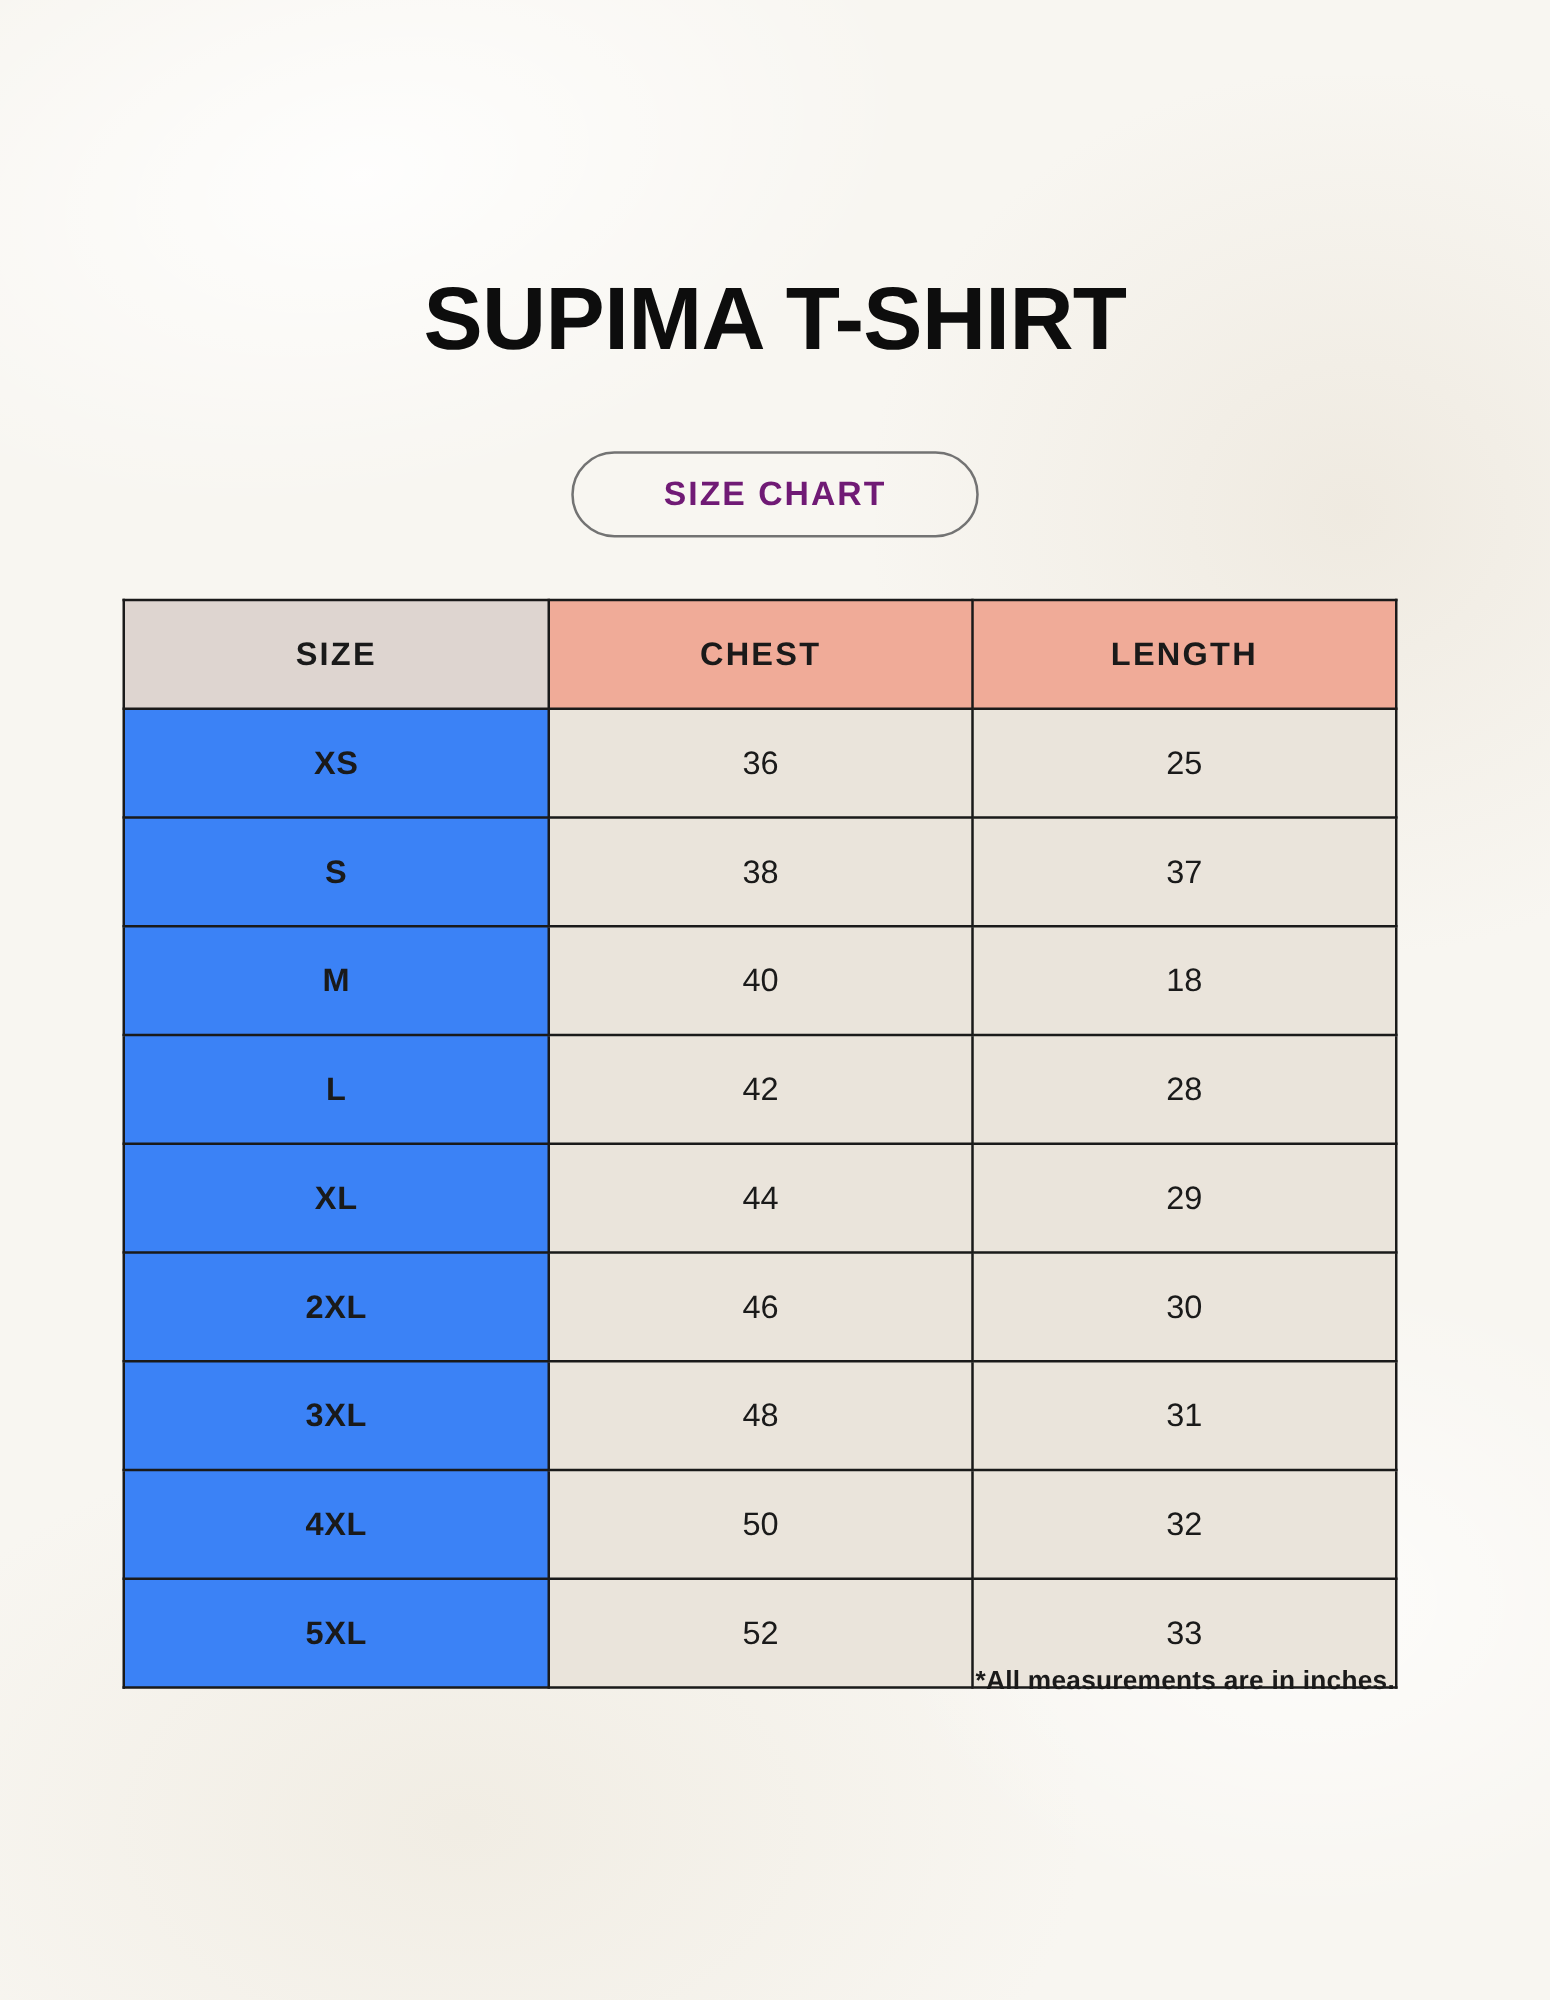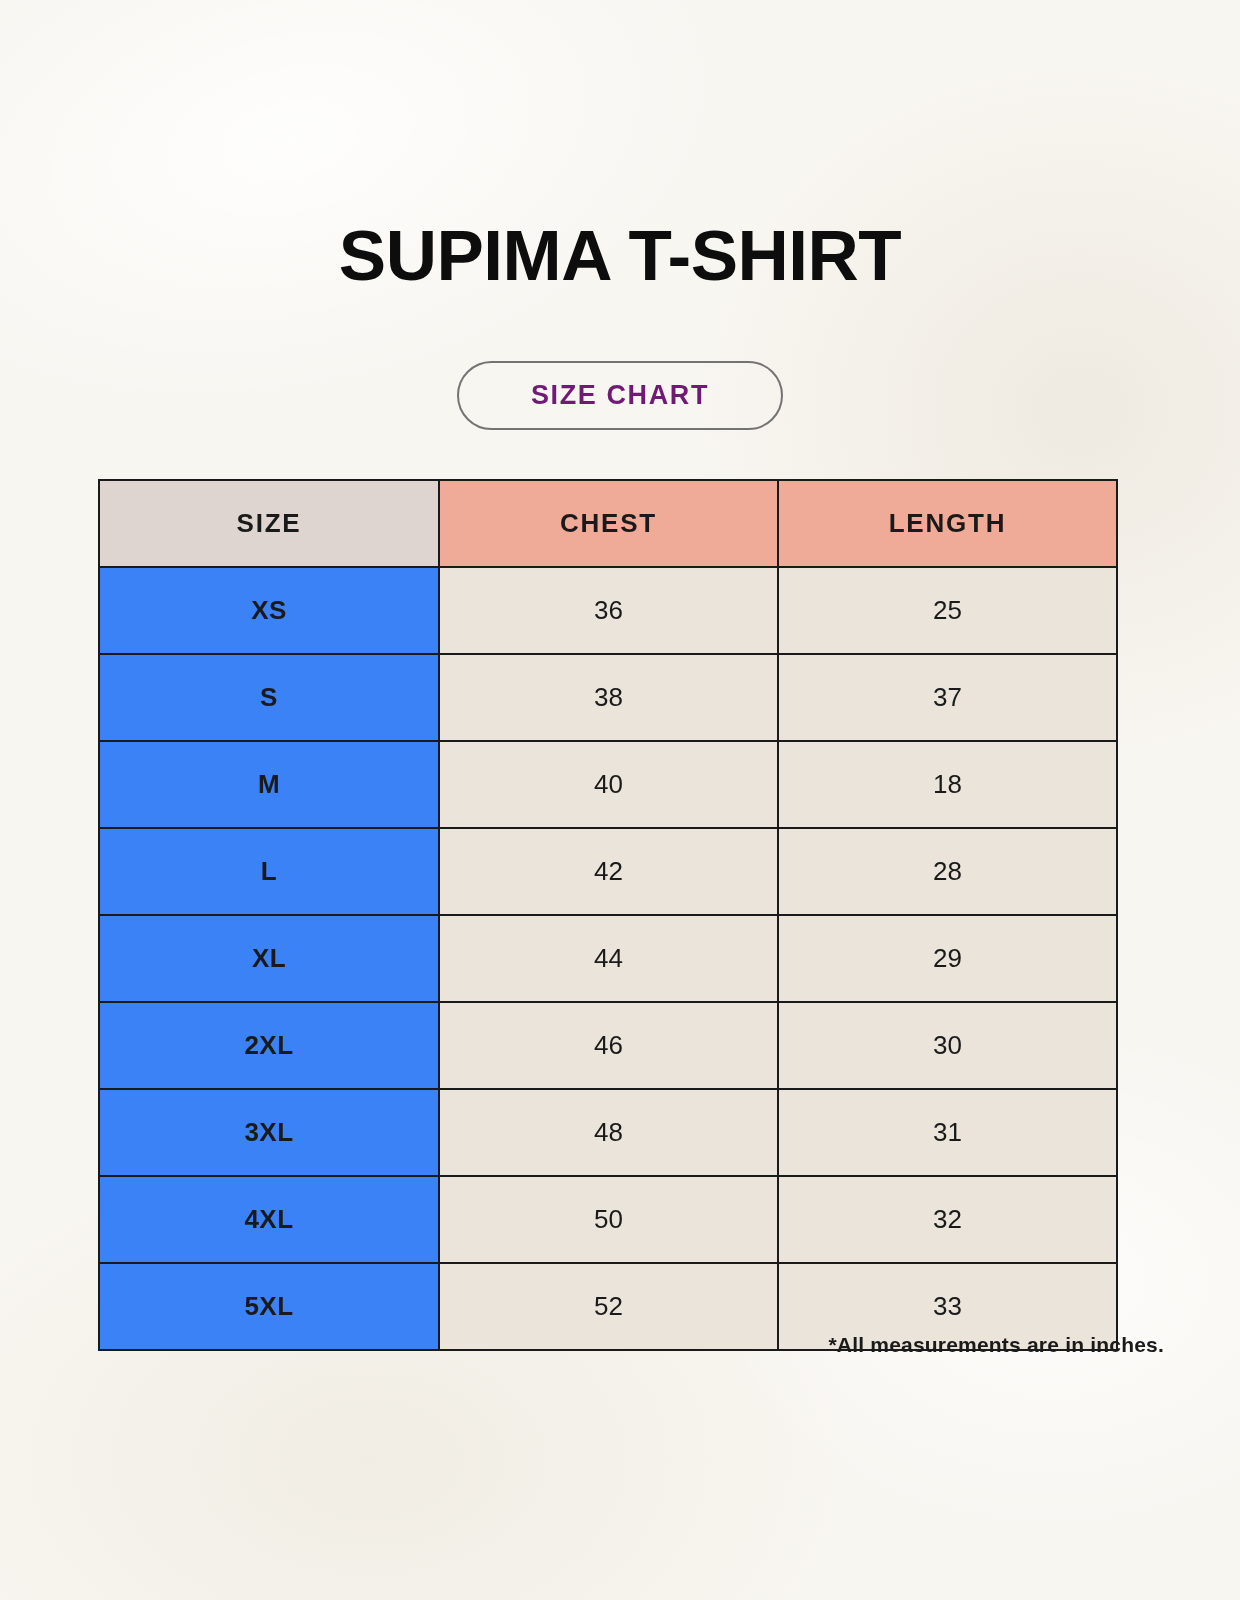--- a/index.html
+++ b/index.html
@@ -132,21 +132,20 @@
   .footnote {
     position: absolute;
     top: 1333px;
     left: 98px;
     width: 1018px;
     text-align: right;
     font-size: 21px;
     font-weight: 700;
     color: #1a1a1a;
     letter-spacing: 0.2px;
-    padding-left: 48px;
   }
 </style>
 </head>
 <body>
 
 <div class="page">
 
   <div class="bg-wash wash-1"></div>
   <div class="bg-wash wash-2"></div>
   <div class="bg-wash wash-3"></div>

